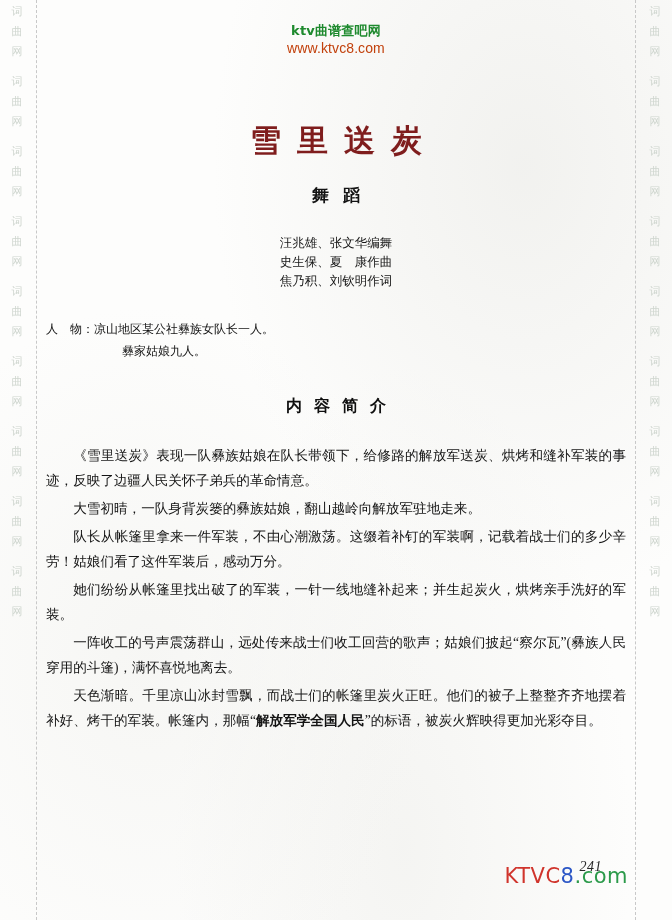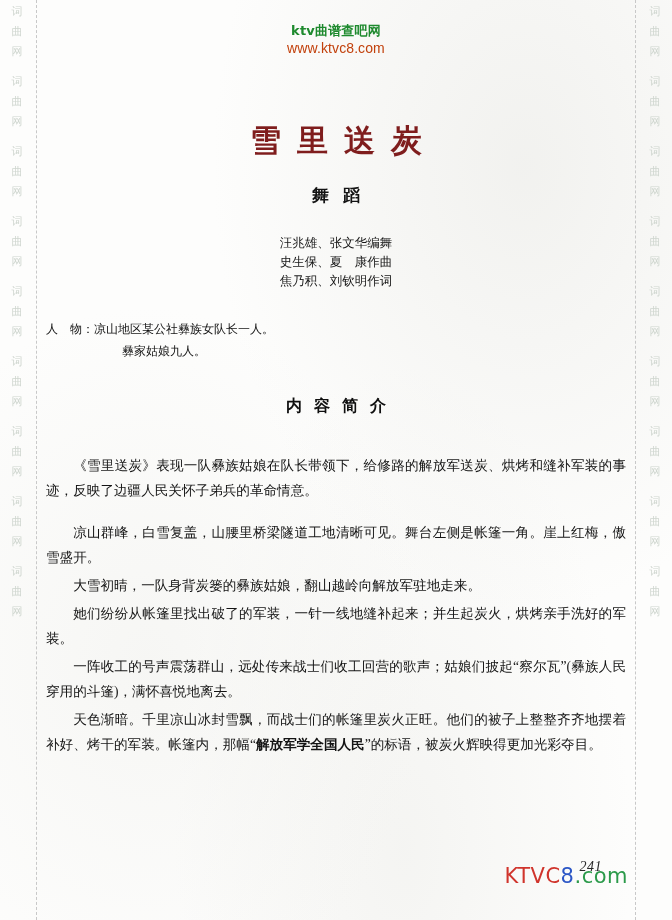--- a/index.html
+++ b/index.html
@@ -126,21 +126,21 @@
     text-align: center;
     font-size: 16px;
     font-weight: 700;
     letter-spacing: 12px;
     text-indent: 12px;
     margin: 34px 0 0 0;
     font-family: "DejaVu Serif", serif;
     color: #0f0f0f;
   }
 
-  .body-text { margin-top: 36px; }
+  .body-text { margin-top: 26px; }
   .body-text p {
     margin: 0 0 3px 0;
     font-size: 13.6px;
     line-height: 25px;
     text-indent: 2em;
     text-align: justify;
     text-justify: inter-ideograph;
     color: #141414;
   }
   .body-text p.gap { margin-top: 17px; }
@@ -290,22 +290,22 @@
 
   <div class="cast">
     <div class="cast-row"><span>人　物：</span><span>凉山地区某公社彝族女队长一人。</span></div>
     <div class="cast-row indent">彝家姑娘九人。</div>
   </div>
 
   <div class="section-heading">内容简介</div>
 
   <div class="body-text">
     <p class="gap">《雪里送炭》表现一队彝族姑娘在队长带领下，给修路的解放军送炭、烘烤和缝补军装的事迹，反映了边疆人民关怀子弟兵的革命情意。</p>
-    <p class="gap">凉山群峰，白雪复盖，山腰里桥梁隧道工地清晰可见。舞台左侧是帐篷一角。崖上红梅，傲雪盛开。</p>
     <p>大雪初晴，一队身背炭篓的彝族姑娘，翻山越岭向解放军驻地走来。</p>
+    <p>队长从帐篷里拿来一件军装，不由心潮激荡。这缀着补钉的军装啊，记载着战士们的多少辛劳！姑娘们看了这件军装后，感动万分。</p>
     <p>她们纷纷从帐篷里找出破了的军装，一针一线地缝补起来；并生起炭火，烘烤亲手洗好的军装。</p>
     <p>一阵收工的号声震荡群山，远处传来战士们收工回营的歌声；姑娘们披起“察尔瓦”(彝族人民穿用的斗篷)，满怀喜悦地离去。</p>
     <p><span>天色渐暗。千里凉山冰封雪飘，而战士们的帐篷里炭火正旺。他们的被子上整整齐齐地摆着补好、烤干的军装。帐篷内，那幅“</span><span class="slogan">解放军学全国人民</span><span>”的标语，被炭火辉映得更加光彩夺目。</span></p>
   </div>
 
 </div>
 
 <div class="footer">
   <div class="logo" id="logo"><span style="color: rgb(208, 52, 44);">K</span><span style="color: rgb(208, 52, 44);">T</span><span style="color: rgb(208, 52, 44);">V</span><span style="color: rgb(208, 52, 44);">C</span><span style="color: rgb(43, 86, 198);">8</span><span style="color: rgb(43, 154, 74);">.</span><span style="color: rgb(43, 154, 74);">com</span></div>
   <div class="page-no">241</div>

